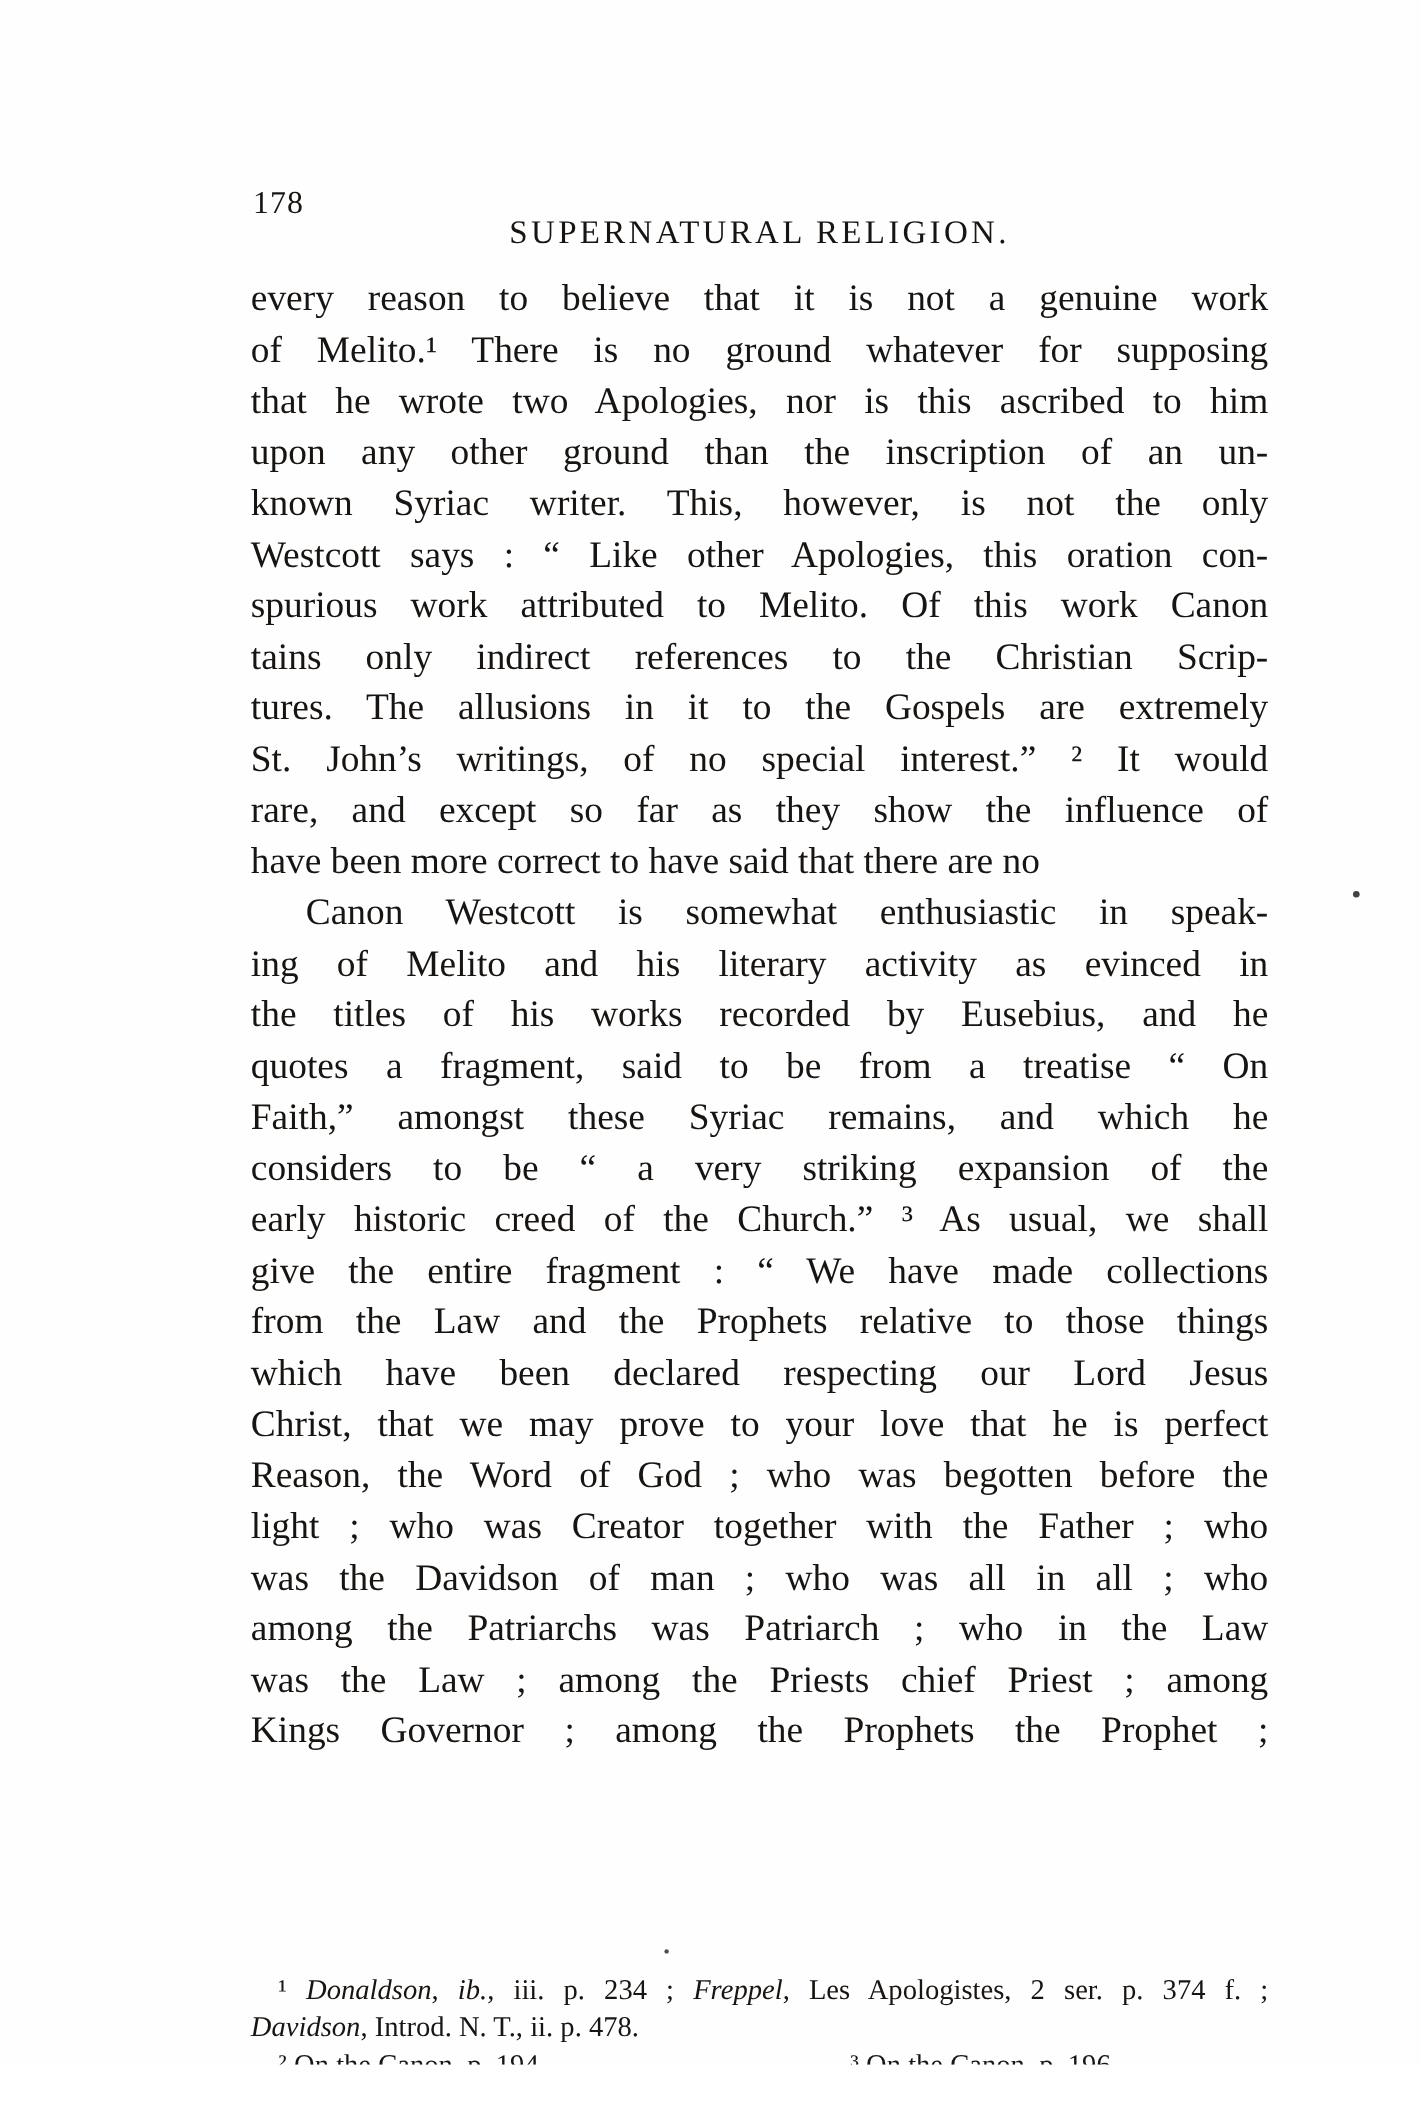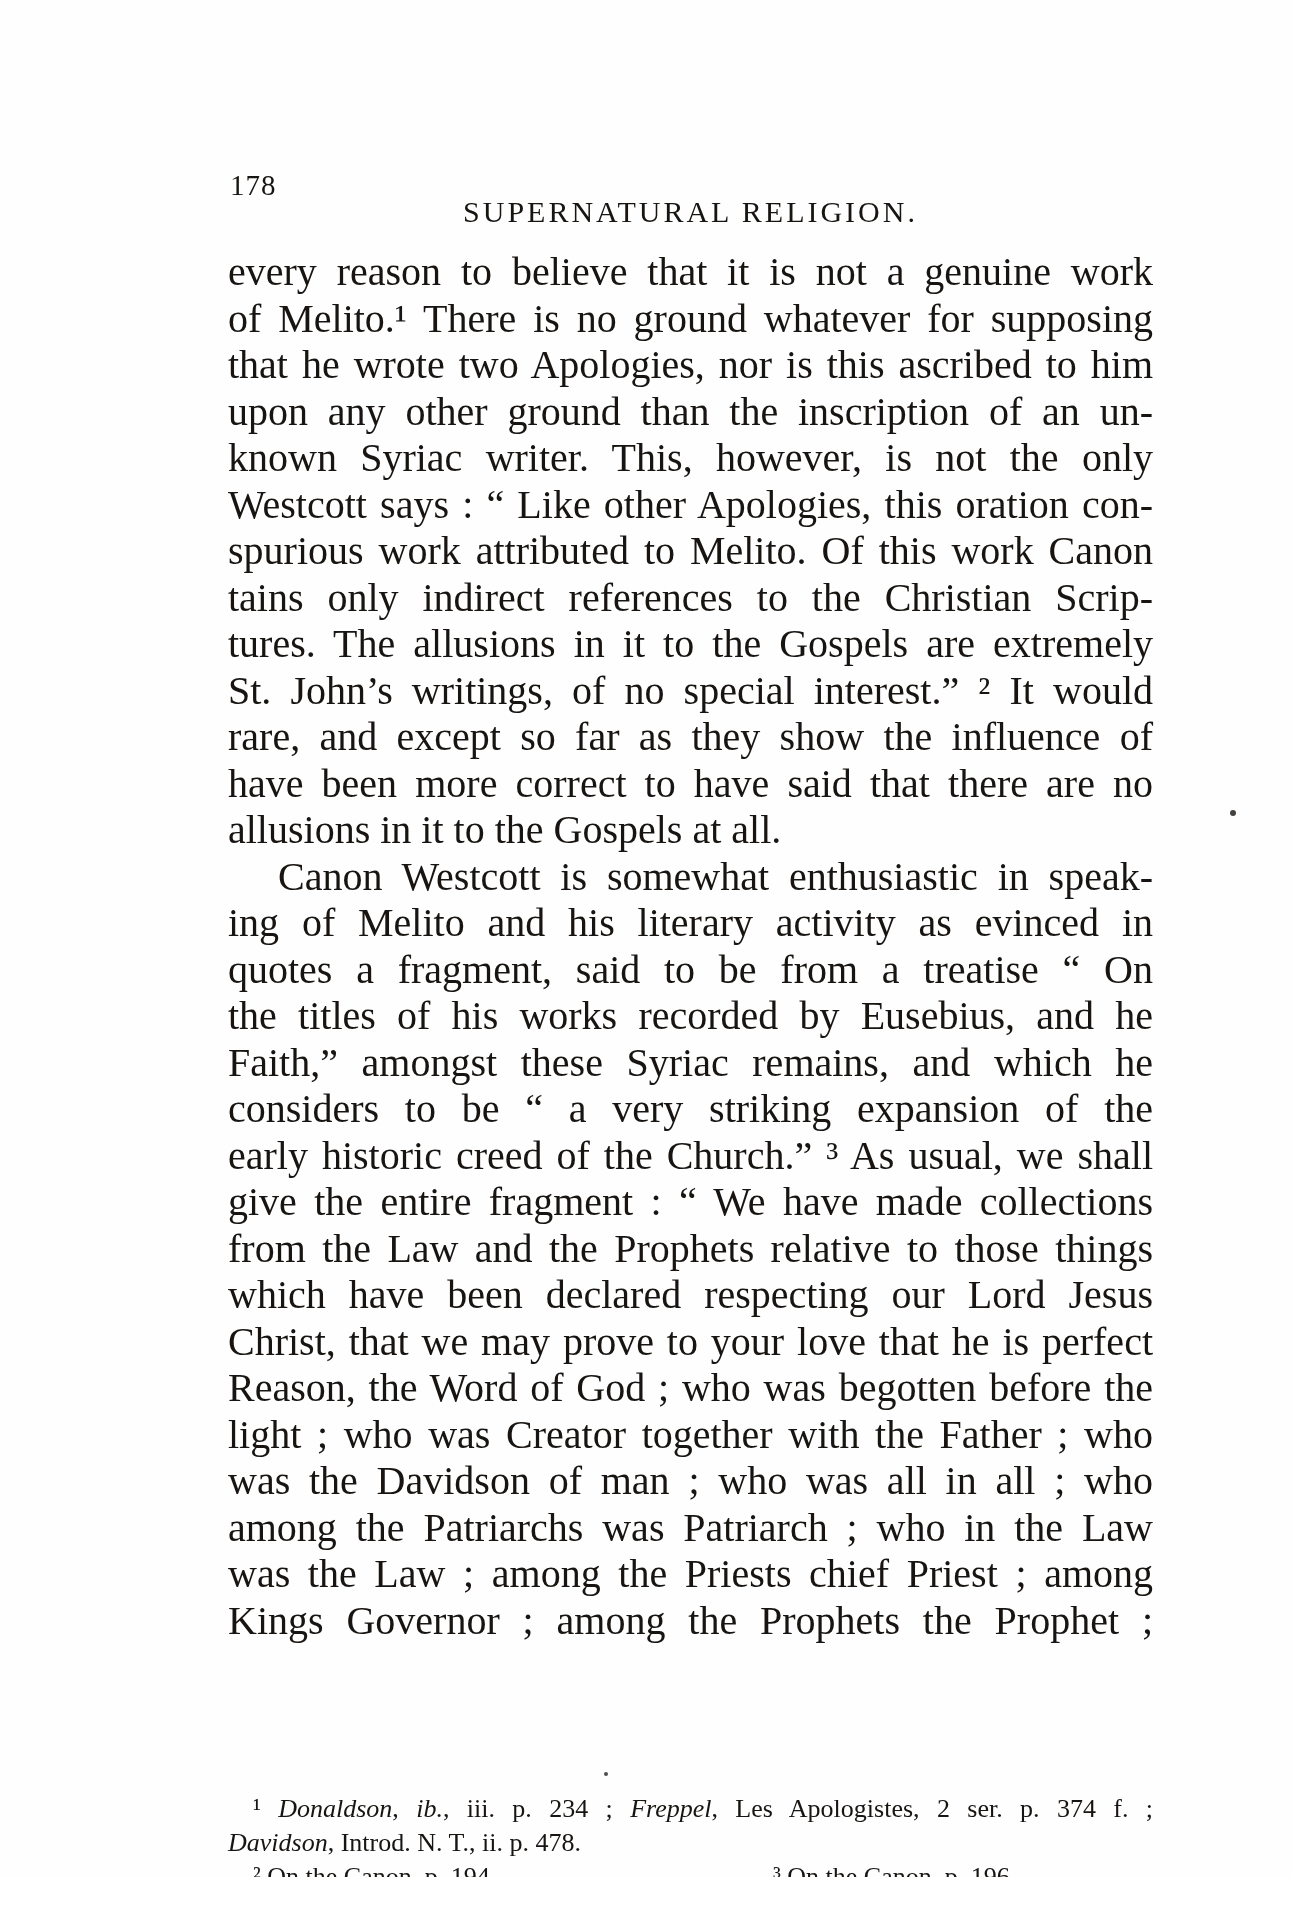--- a/index.html
+++ b/index.html
@@ -31,21 +31,21 @@
     text-align: center;
     font-size: 30px;
     letter-spacing: 3px;
     margin-top: 28px;
   }
   .body-text {
     position: absolute;
     left: 228px;
     top: 249px;
     width: 925px;
-    font-size: 40px;
+    font-size: 34px;
     line-height: 46.5px;
   }
   .line {
     text-align: justify;
     text-align-last: justify;
     white-space: normal;
   }
   .para1 .line:last-child {
     text-align-last: left;
   }
@@ -106,27 +106,26 @@
         <div class="line">that he wrote two Apologies, nor is this ascribed to him</div>
         <div class="line">upon any other ground than the inscription of an un-</div>
         <div class="line">known Syriac writer.  This, however, is not the only</div>
         <div class="line">Westcott says : “ Like other Apologies, this oration con-</div>
         <div class="line">spurious work attributed to Melito.  Of this work Canon</div>
         <div class="line">tains only indirect references to the Christian Scrip-</div>
         <div class="line">tures.  The allusions in it to the Gospels are extremely</div>
         <div class="line">St. John’s writings, of no special interest.” ²  It would</div>
         <div class="line">rare, and except so far as they show the influence of</div>
         <div class="line">have been more correct to have said that there are no</div>
-        <div class="line">allusions in it to the Gospels at all.</div>
       </div>
     <div class="para2">
         <div class="line">Canon Westcott is somewhat enthusiastic in speak-</div>
         <div class="line">ing of Melito and his literary activity as evinced in</div>
+        <div class="line">the titles of his works recorded by Eusebius, and he</div>
         <div class="line">quotes a fragment, said to be from a treatise “ On</div>
-        <div class="line">the titles of his works recorded by Eusebius, and he</div>
         <div class="line">Faith,” amongst these Syriac remains, and which he</div>
         <div class="line">considers to be “ a very striking expansion of the</div>
         <div class="line">early historic creed of the Church.” ³  As usual, we shall</div>
         <div class="line">give the entire fragment : “ We have made collections</div>
         <div class="line">from the Law and the Prophets relative to those things</div>
         <div class="line">which have been declared respecting our Lord Jesus</div>
         <div class="line">Christ, that we may prove to your love that he is perfect</div>
         <div class="line">Reason, the Word of God ; who was begotten before the</div>
         <div class="line">light ; who was Creator together with the Father ; who</div>
         <div class="line">was the Davidson of man ; who was all in all ; who</div>

